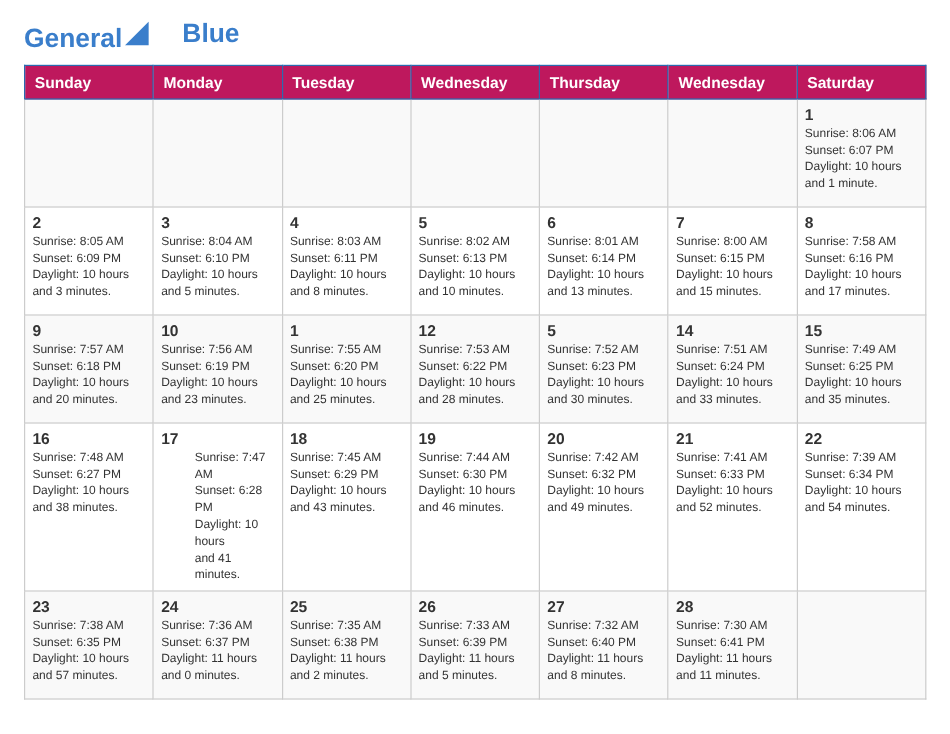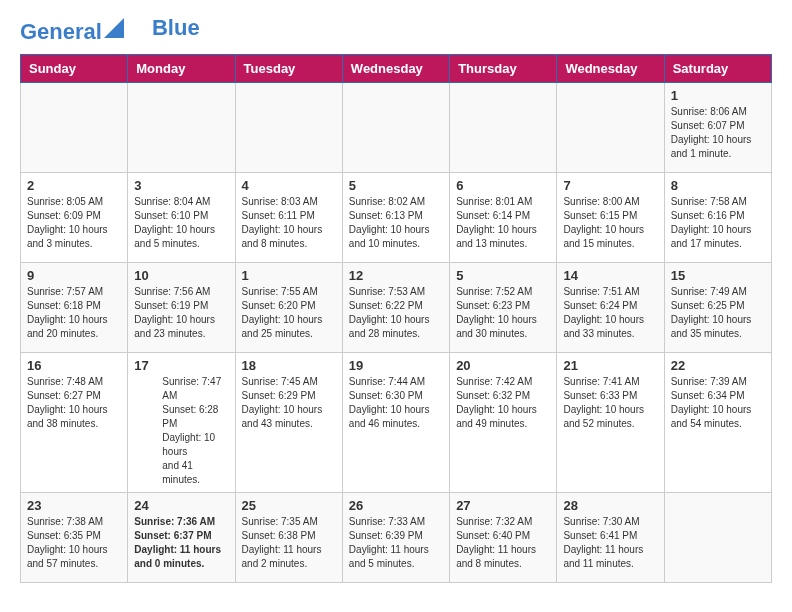--- a/index.html
+++ b/index.html
@@ -282,21 +282,21 @@
       <tr>
         <td>
           <span class="day-number">23</span>
           <div class="day-info" style="white-space: pre-line;">Sunrise: 7:38 AM
 Sunset: 6:35 PM
 Daylight: 10 hours
 and 57 minutes.</div>
         </td>
         <td>
           <span class="day-number">24</span>
-          <div class="day-info" style="white-space: pre-line; font-weight: bold;">Sunrise: 7:36 AM
+          <div class="day-info" style="white-space: pre-line;">Sunrise: 7:36 AM
 Sunset: 6:37 PM
 Daylight: 11 hours
 and 0 minutes.</div>
         </td>
         <td>
           <span class="day-number">25</span>
           <div class="day-info" style="white-space: pre-line;">Sunrise: 7:35 AM
 Sunset: 6:38 PM
 Daylight: 11 hours
 and 2 minutes.</div>

